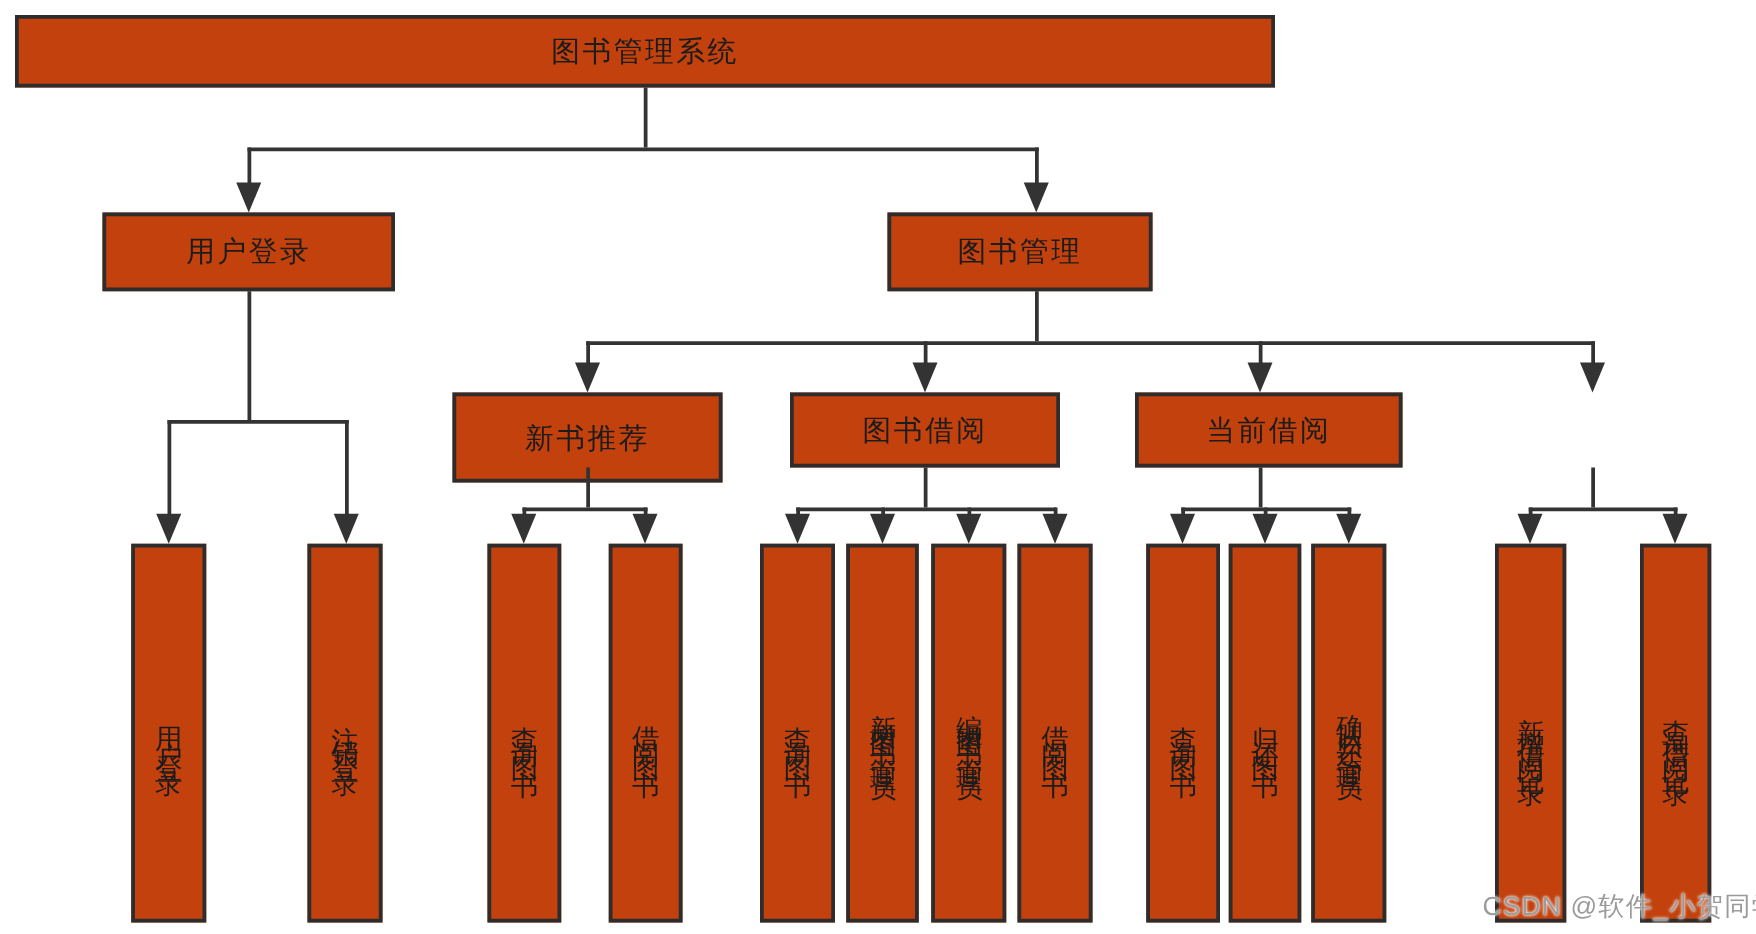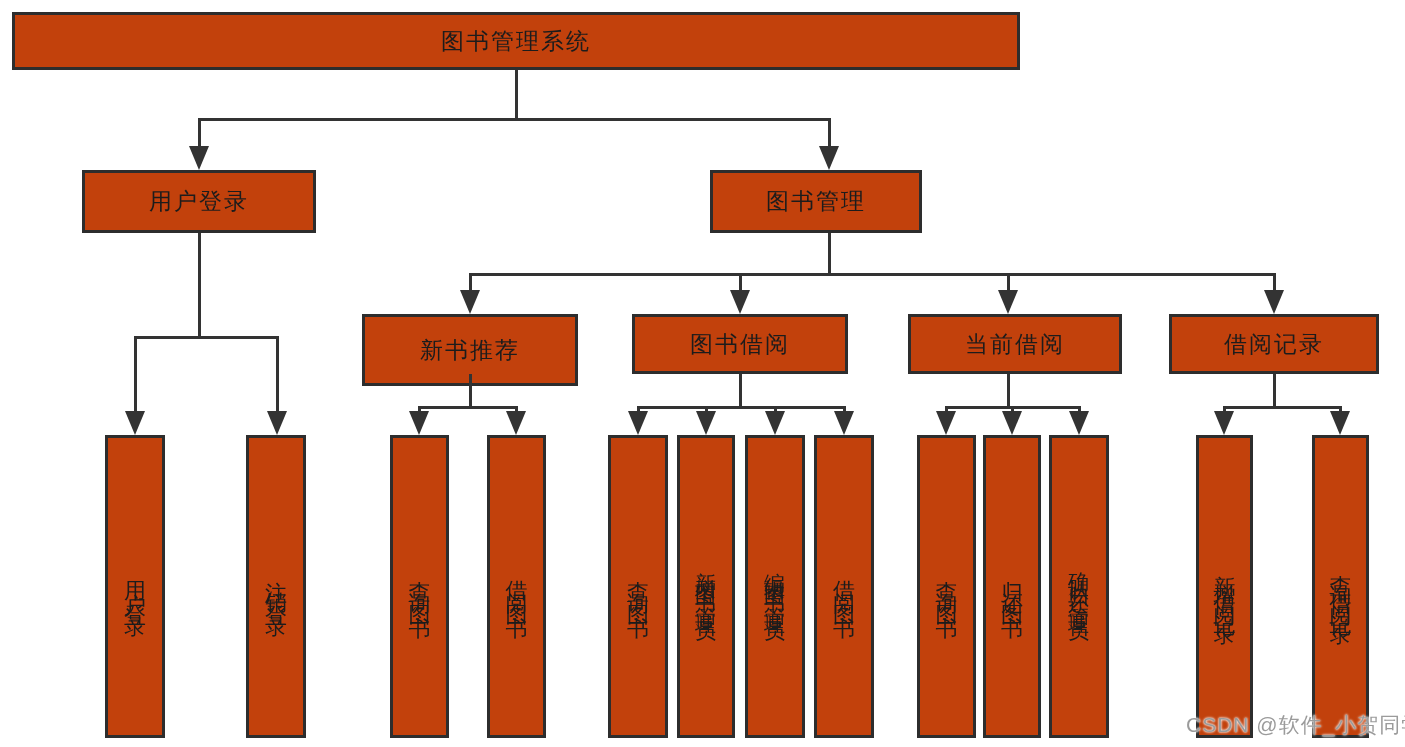--- a/index.html
+++ b/index.html
@@ -54,23 +54,20 @@
   </div>
 
   <div class="node" style="left:362px;top:314px;width:216px;height:72px">
     <span>新书推荐</span>
   </div>
   <div class="node" style="left:632px;top:314px;width:216px;height:60px">
     <span>图书借阅</span>
   </div>
   <div class="node" style="left:908px;top:314px;width:214px;height:60px">
     <span>当前借阅</span>
-  </div>
-  <div class="node" style="left:1169px;top:314px;width:210px;height:60px">
-    <span>借阅记录</span>
   </div>
 
   <div class="node leaf" style="left:105px;top:435px;width:60px;height:303px">
     <span>用户登录</span>
   </div>
   <div class="node leaf" style="left:246px;top:435px;width:60px;height:303px">
     <span>注销登录</span>
   </div>
 
   <div class="node leaf" style="left:390px;top:435px;width:59px;height:303px">

